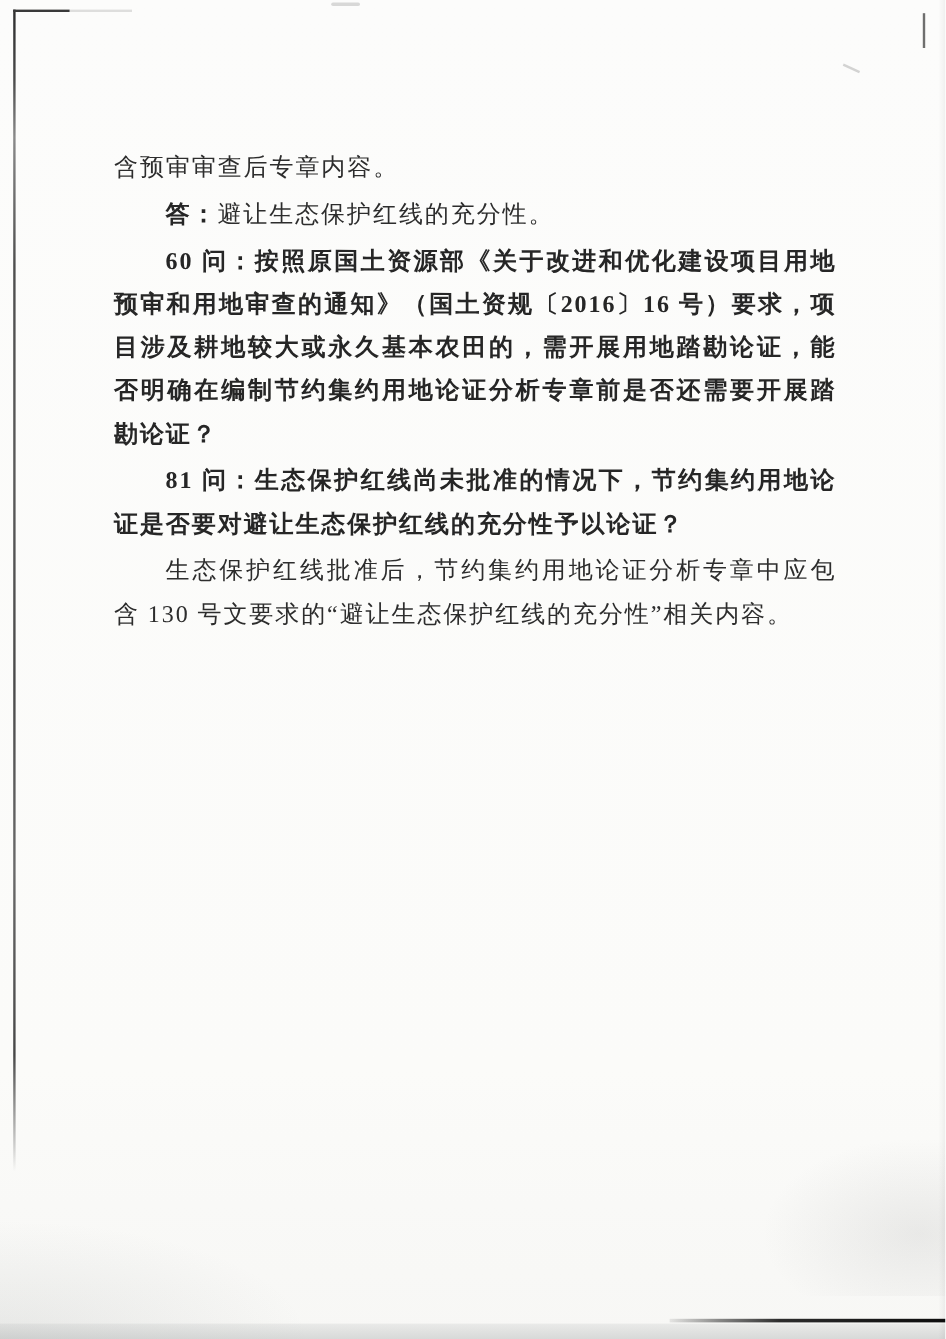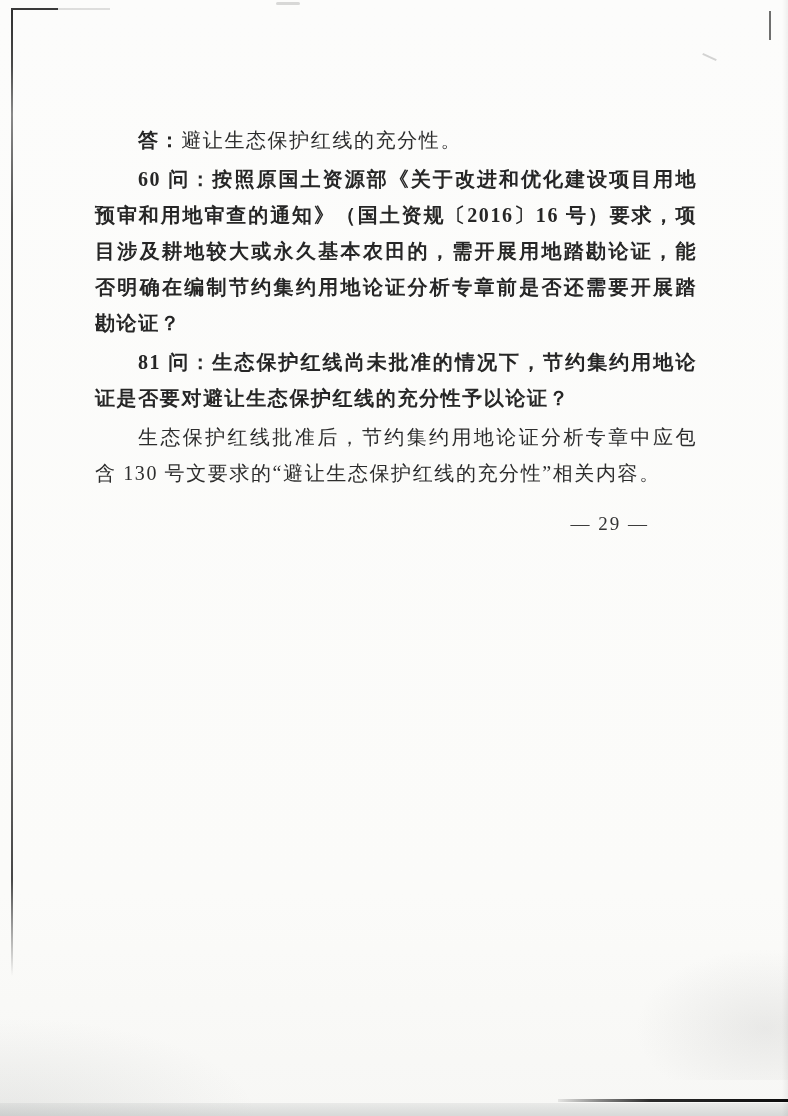--- a/index.html
+++ b/index.html
@@ -104,30 +104,30 @@
   <div class="artifact top-right-tick"></div>
   <div class="artifact scratch"></div>
   <div class="artifact bottom-left-shade"></div>
   <div class="artifact bottom-right-shade"></div>
   <div class="artifact bottom-strip"></div>
   <div class="artifact bottom-right-line"></div>
   <div class="artifact right-edge-tint"></div>
 
   <main class="content">
 
+    <p><span class="ptext">含预审审查后专章内容。</span></p>
 
 
     <p class="indent"><span class="prefix">答：</span><span class="ptext">避让生态保护红线的充分性。</span></p>
 
     <p class="indent q"><span class="prefix">60 问：</span><span class="ptext">按照原国土资源部《关于改进和优化建设项目用地预审和用地审查的通知》（国土资规〔2016〕16 号）要求，项目涉及耕地较大或永久基本农田的，需开展用地踏勘论证，能否明确在编制节约集约用地论证分析专章前是否还需要开展踏勘论证？</span></p>
 
 
     <p class="indent q"><span class="prefix">81 问：</span><span class="ptext">生态保护红线尚未批准的情况下，节约集约用地论证是否要对避让生态保护红线的充分性予以论证？</span></p>
 
 
     <p class="indent"><span class="ptext">生态保护红线批准后，节约集约用地论证分析专章中应包含 130 号文要求的“避让生态保护红线的充分性”相关内容。</span></p>
 
 
 
-    <div class="page-number"><span>— 29 —</span></div>
 
   </main>
 </div>
 
 </body></html>

